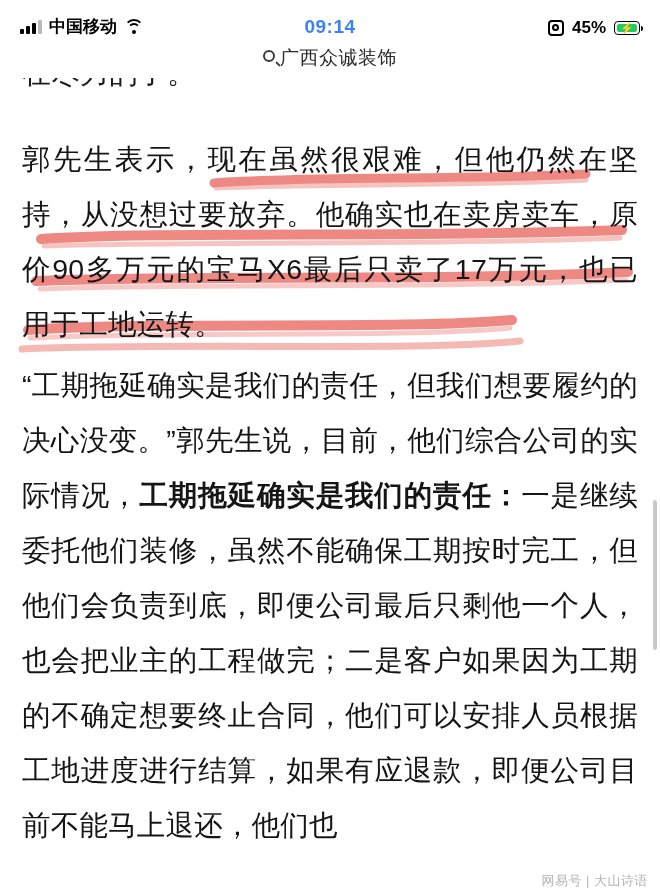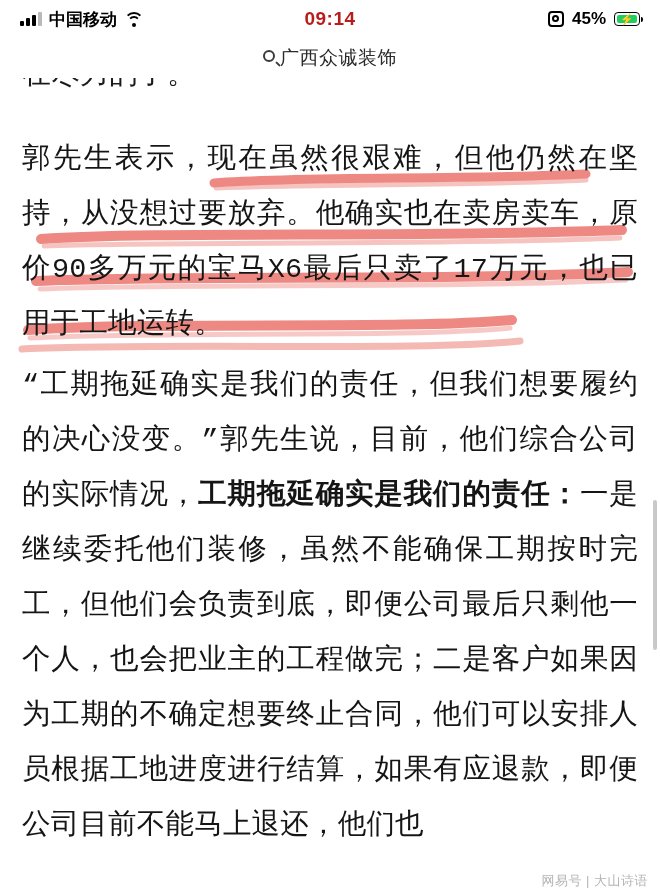--- a/index.html
+++ b/index.html
@@ -12,22 +12,22 @@
     background: #ffffff;
     font-family: "Liberation Sans", sans-serif;
     overflow: hidden;
     position: relative;
   }
 
   
   .status-bar {
     height: 38px;
     display: flex;
-    align-items: center;
-    padding: 12px 20px;
+    align-items: flex-end;
+    padding: 0 20px;
     box-sizing: border-box;
     position: relative;
     gap: 38px;
   }
   .status-left {
     display: flex;
     align-items: center;
     gap: 7px;
   }
   .signal-bars {
@@ -77,21 +77,21 @@
     width: 4px; height: 4px;
     background: #000;
     border-radius: 50%;
   }
   .status-time {
     position: absolute;
     left: 0; right: 0;
     text-align: center;
     font-size: 19px;
     font-weight: bold;
-    color: #b91c1c;
+    color: #3b82f6;
     letter-spacing: 0.5px;
   }
   .status-right {
     margin-left: auto;
     display: flex;
     align-items: center;
     gap: 8px;
     position: relative;
     z-index: 2;
   }
@@ -182,21 +182,20 @@
     font-size: 19px;
     color: #2b2b2b;
     letter-spacing: 0.5px;
   }
 
   
   .article {
     padding: 0 22px;
     box-sizing: border-box;
     position: relative;
-    font-family: Liberation Mono, monospace;
   }
   .clipped-line {
     height: 20px;
     overflow: hidden;
     position: relative;
   }
   .clipped-line span {
     position: absolute;
     top: -24px;
     left: 0;

